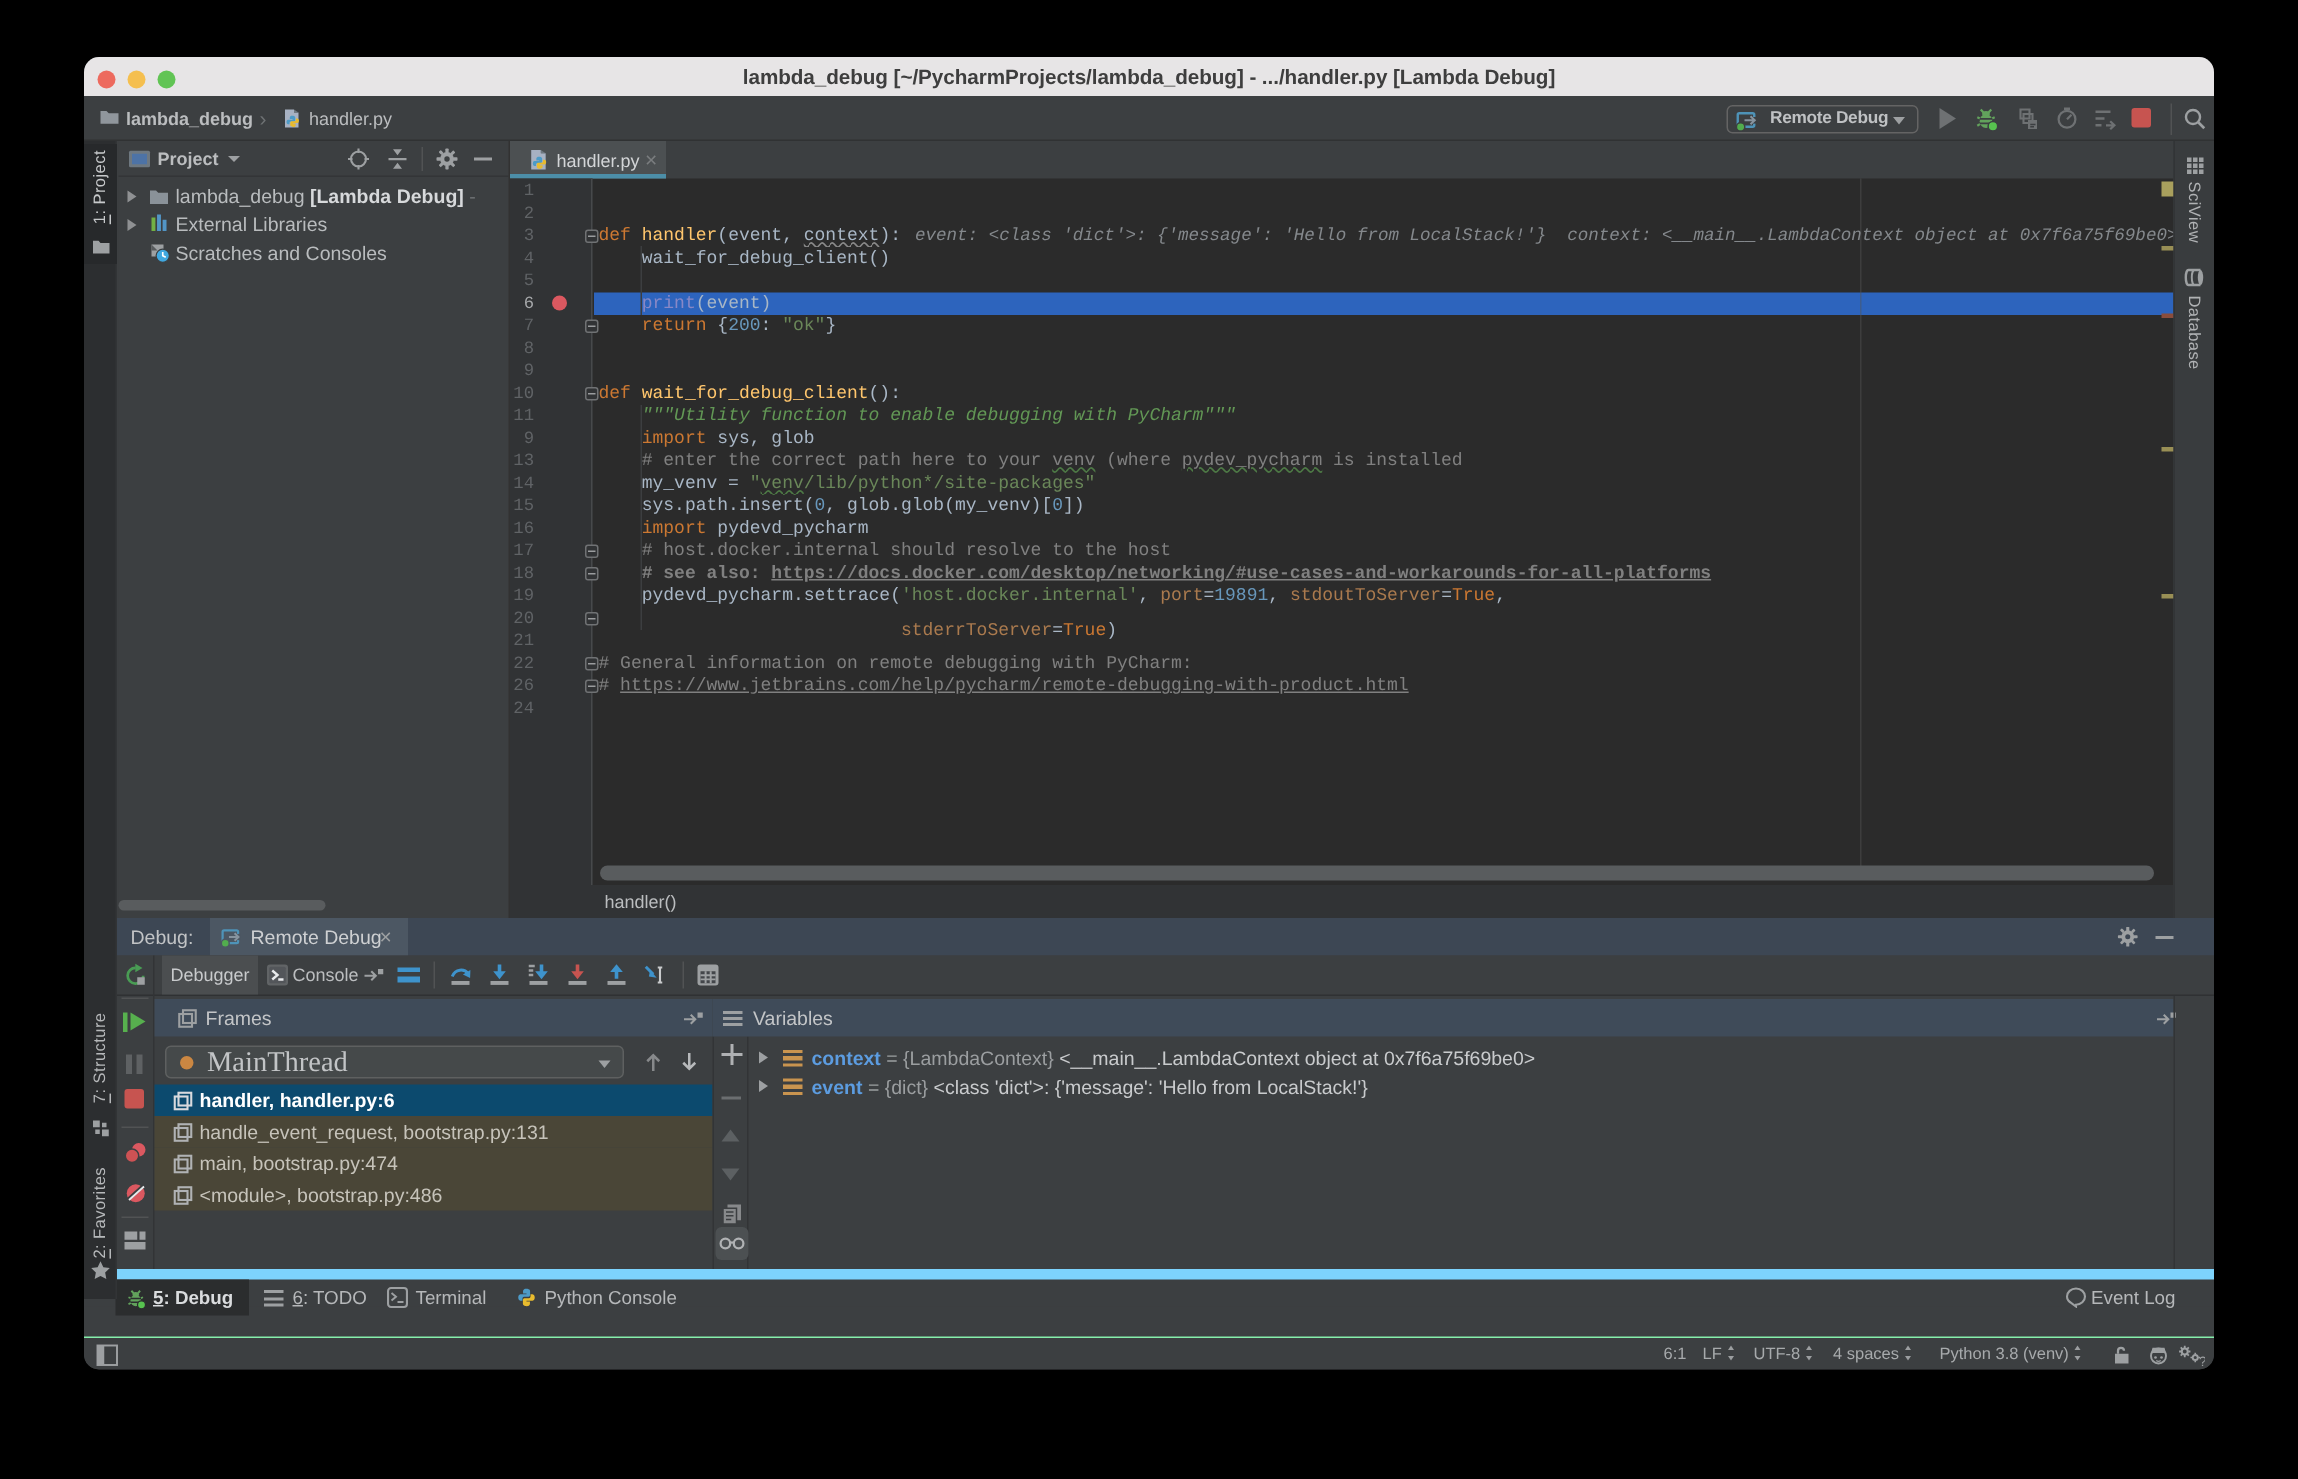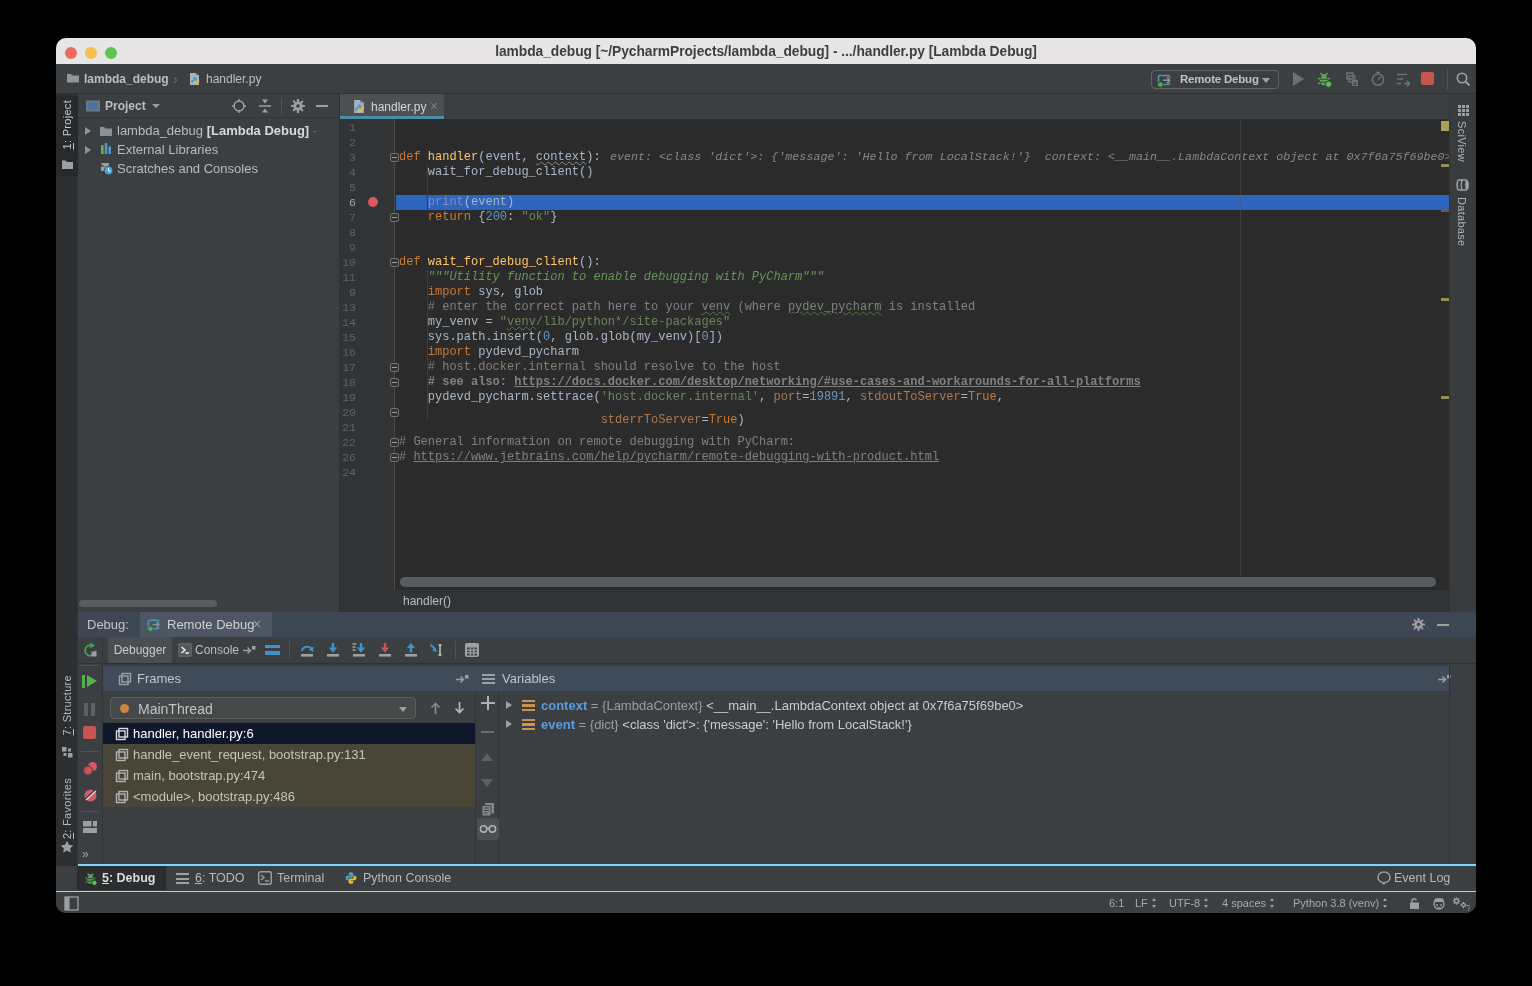--- a/index.html
+++ b/index.html
@@ -48,21 +48,21 @@
   .fold{position:absolute;width:9px;height:9px;border:1px solid #707274;border-radius:2px;background:#313335;}
   .fold:after{content:"";position:absolute;left:1px;top:3px;width:5px;height:1px;background:#9a9c9e;}
   
   #debug{position:absolute;left:0;top:574px;width:1420px;height:254px;background:#3c3f41;}
   #dbghead{position:absolute;left:0;top:0;width:1420px;height:25px;background:#3d4754;}
   #dbgtools{position:absolute;left:0;top:25px;width:1420px;height:27px;background:#3c3f41;border-bottom:1px solid #2f3133;}
   .phead{position:absolute;top:54px;height:25px;background:#3f4b59;font-size:13px;color:#c3c5c7;line-height:25px;}
   .framerow{position:absolute;left:47px;width:372px;height:21px;line-height:21px;font-size:13px;color:#c6c3ba;white-space:nowrap;}
   .varrow{position:absolute;left:443px;width:950px;height:19px;line-height:19px;font-size:13px;color:#c9cbcd;white-space:nowrap;}
   
-  #botbar{position:absolute;left:0;top:826px;width:1420px;height:25px;background:#3c3f41;border-top:2px solid #7dd3fc;}
+  #botbar{position:absolute;left:0;top:808px;width:1420px;height:25px;background:#3c3f41;border-top:7px solid #7dd3fc;}
   #statusbar{position:absolute;left:0;top:853px;width:1420px;height:22px;background:#3c3f41;border-top:1px solid #86efac;}
   .sbitem{position:absolute;top:0;height:22px;line-height:22px;font-size:11px;color:#a7aaac;}
   .updown{display:inline-block;position:relative;width:7px;height:10px;margin-left:4px;}
   .updown:before{content:"";position:absolute;left:0;top:1px;border-left:2.8px solid transparent;border-right:2.8px solid transparent;border-bottom:3.2px solid #9b9ea0;}
   .updown:after{content:"";position:absolute;left:0;bottom:-1px;border-left:2.8px solid transparent;border-right:2.8px solid transparent;border-top:3.2px solid #9b9ea0;}
 </style>
 </head>
 <body>
 <div id="win">
 
@@ -442,30 +442,30 @@
           <rect x="1.5" y="4" width="8.5" height="8.5" fill="none" stroke="#9da0a2" stroke-width="1.4"></rect>
         </svg>
       <div class="abs" style="left:34px;">Frames</div>
       <svg class="abs" style="left:352px;top:7px;" width="14" height="13" viewBox="0 0 14 13">
           <path d="M1 6.5 L8 6.5 M5.5 3.5 L8.5 6.5 L5.5 9.5" stroke="#9da0a2" stroke-width="1.4" fill="none"></path>
           <rect x="10" y="2" width="3.5" height="3.5" fill="#9da0a2"></rect>
         </svg>
     </div>
     <div class="abs" style="left:54px;top:85px;width:306px;height:22px;background:#45494a;border:1px solid #5e6060;border-radius:4px;">
       <div class="abs" style="left:9px;top:5.5px;width:9px;height:9px;border-radius:50%;background:#cb8742;"></div>
-      <div class="abs" style="left:27px;top:0;height:22px;line-height:22px;font-size:14px;color:#c2c4c6;">MainThread</div>
+      <div class="abs" style="left:27px;top:0;height:22px;line-height:22px;font-size:19px;color:#c2c4c6;font-family:Liberation Serif, serif;">MainThread</div>
       <div class="abs" style="left:288px;top:8.5px;width:0;height:0;border-left:4.5px solid transparent;border-right:4.5px solid transparent;border-top:5px solid #9da0a2;"></div>
     </div>
     <svg class="abs" style="left:372px;top:88px;" width="15" height="16" viewBox="0 0 15 16">
         <path d="M7.5 14 L7.5 4 M3.5 7.5 L7.5 3.5 L11.5 7.5" stroke="#87898b" stroke-width="1.7" fill="none"></path>
       </svg>
     <svg class="abs" style="left:396px;top:88px;" width="15" height="16" viewBox="0 0 15 16">
         <path d="M7.5 2 L7.5 12 M3.5 8.5 L7.5 12.5 L11.5 8.5" stroke="#b7b9bb" stroke-width="1.7" fill="none"></path>
       </svg>
-    <div class="framerow" style="top:111px;background:#0f172a;color:#ffffff;font-weight:normal;">
+    <div class="framerow" style="top:111px;background:#0c4a6e;color:#ffffff;font-weight:bold;">
       <svg class="abs" style="left:12px;top:4px;" width="14" height="14" viewBox="0 0 14 14">
           <rect x="4" y="1.5" width="8.5" height="8.5" fill="none" stroke="#d8dade" stroke-width="1.4"></rect>
           <rect x="1.5" y="4" width="8.5" height="8.5" fill="none" stroke="#d8dade" stroke-width="1.4"></rect>
         </svg>
       <span style="position:absolute;left:30px;">handler, handler.py:6</span>
     </div>
     <div class="framerow" style="top:132px;background:#4a4637;">
       <svg class="abs" style="left:12px;top:4px;" width="14" height="14" viewBox="0 0 14 14">
           <rect x="4" y="1.5" width="8.5" height="8.5" fill="none" stroke="#b0b2b4" stroke-width="1.4"></rect>
           <rect x="1.5" y="4" width="8.5" height="8.5" fill="none" stroke="#b0b2b4" stroke-width="1.4"></rect>

